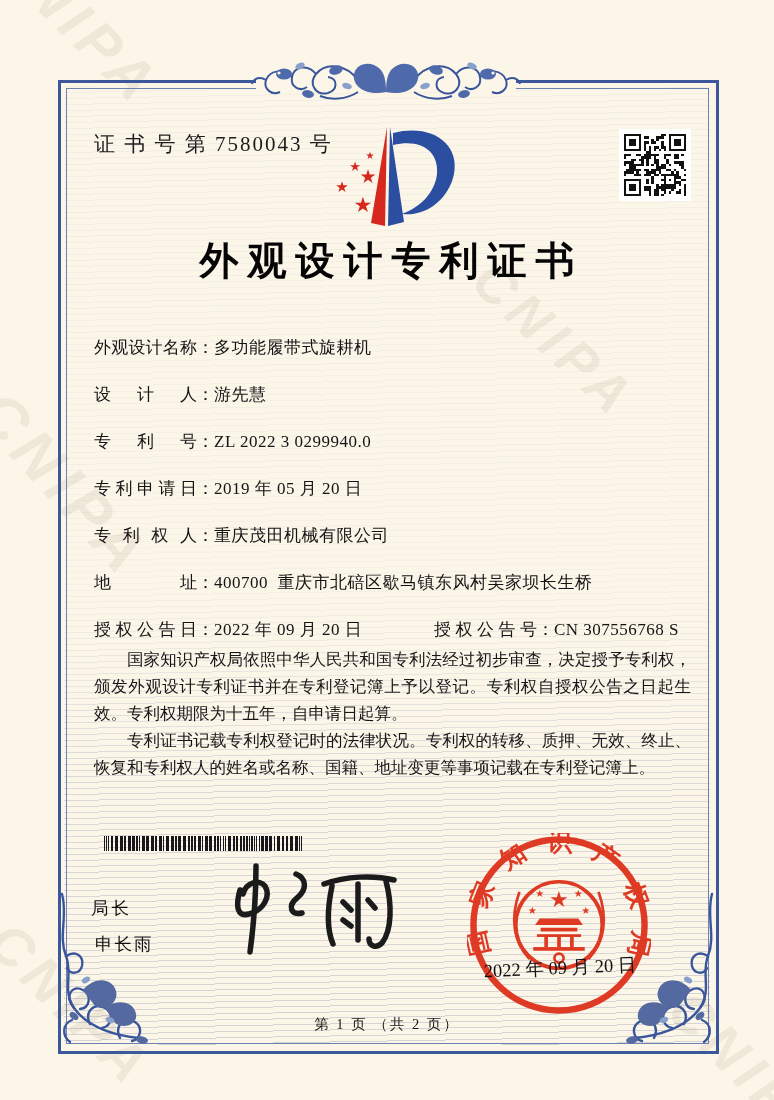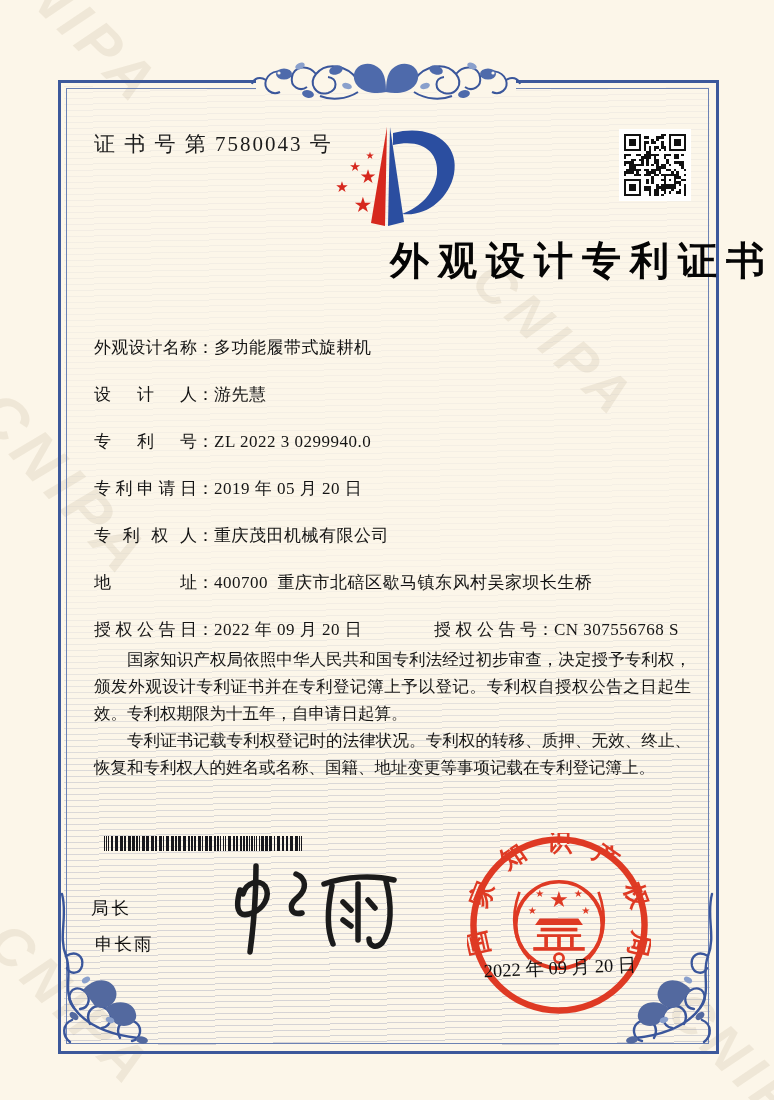--- a/index.html
+++ b/index.html
@@ -22,21 +22,21 @@
       mask-image:linear-gradient(to bottom,rgba(0,0,0,0.16) 0%,rgba(0,0,0,0.10) 52%,rgba(0,0,0,0.55) 72%,rgba(0,0,0,0.65) 100%);}
 
   .ornament-top{position:absolute;left:250px;top:52px;}
   .flourish{position:absolute;}
 
   
   .cert-no{position:absolute;left:94px;top:130px;font-size:21px;letter-spacing:2px;color:#1c1c1c;}
   .logo{position:absolute;left:320px;top:122px;width:150px;height:112px;}
   .qr{position:absolute;left:619px;top:129px;width:72px;height:72px;background:#fff;
       display:flex;align-items:center;justify-content:center;}
-  .title{position:absolute;left:0;top:234px;width:774px;text-align:right;
+  .title{position:absolute;left:0;top:234px;width:774px;text-align:center;
       font-size:39px;font-weight:bold;letter-spacing:9px;text-indent:9px;color:#050505;}
 
   
   .fields{position:absolute;left:94px;top:336px;width:610px;font-size:17px;color:#141414;}
   .frow{position:absolute;left:0;white-space:nowrap;}
   .flab{display:inline-block;width:103px;text-align:justify;text-align-last:justify;vertical-align:bottom;}
   .fcolon{display:inline-block;}
   .fval{display:inline-block;margin-left:0;white-space:pre-wrap;letter-spacing:0.5px;}
   .fpair2{position:absolute;left:340px;top:0;}
 
@@ -471,14 +471,15 @@
         </g>
         <g stroke="#dd2b14" stroke-width="3" fill="none">
           <path d="M57 64 C 47 92, 50 118, 68 137"></path>
           <path d="M143 64 C 153 92, 150 118, 132 137"></path>
         </g>
       </g>
     </g>
   </svg>
   <div class="seal-date">2022 年 09 月 20 日</div>
 
+  <div class="page-footer">第 1 页 （共 2 页）</div>
 
 </div>
 
 </body></html>

